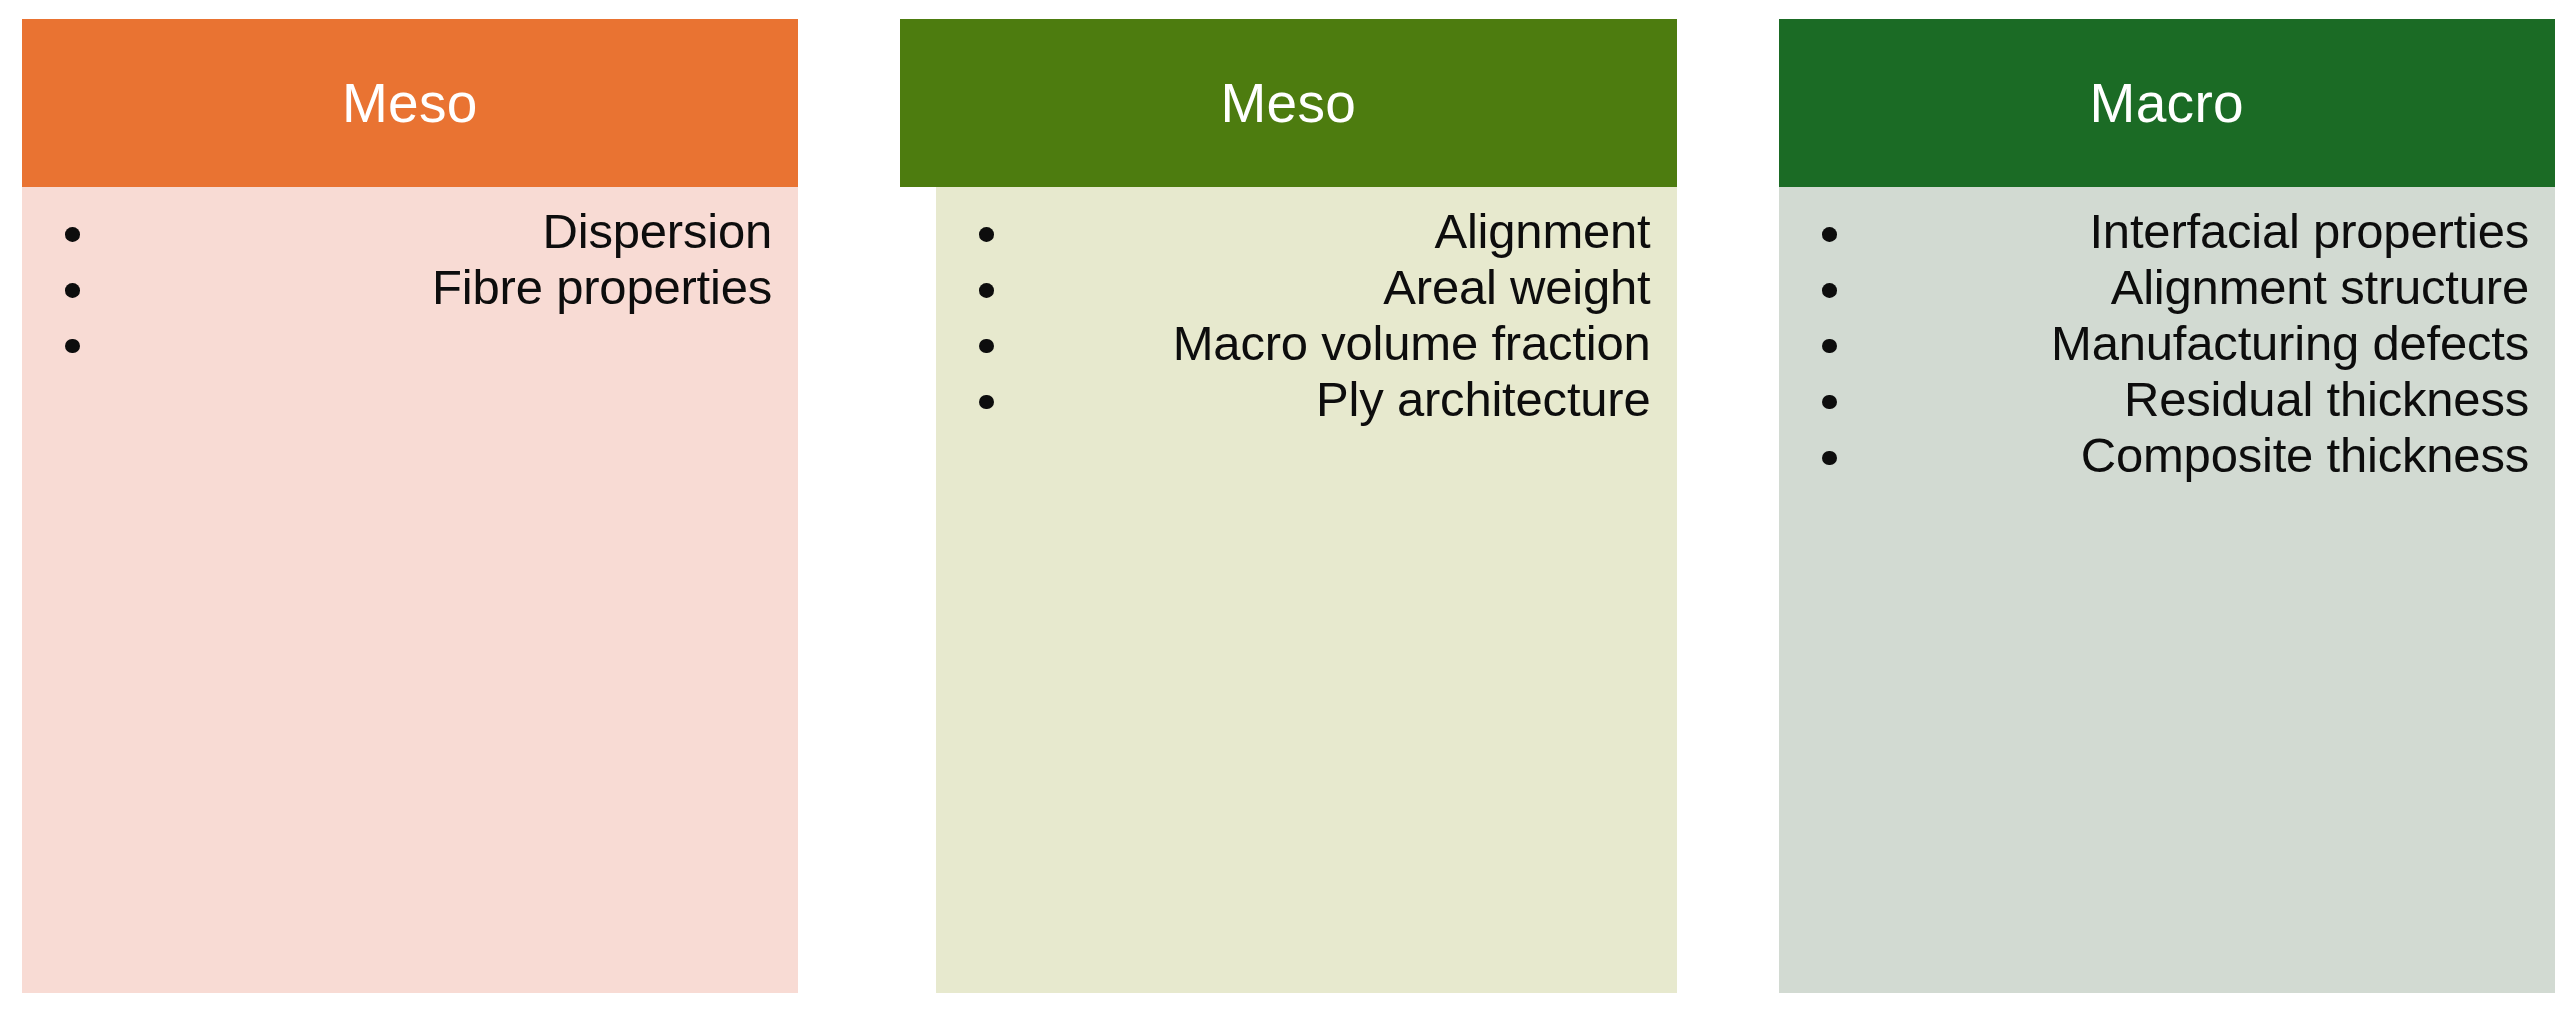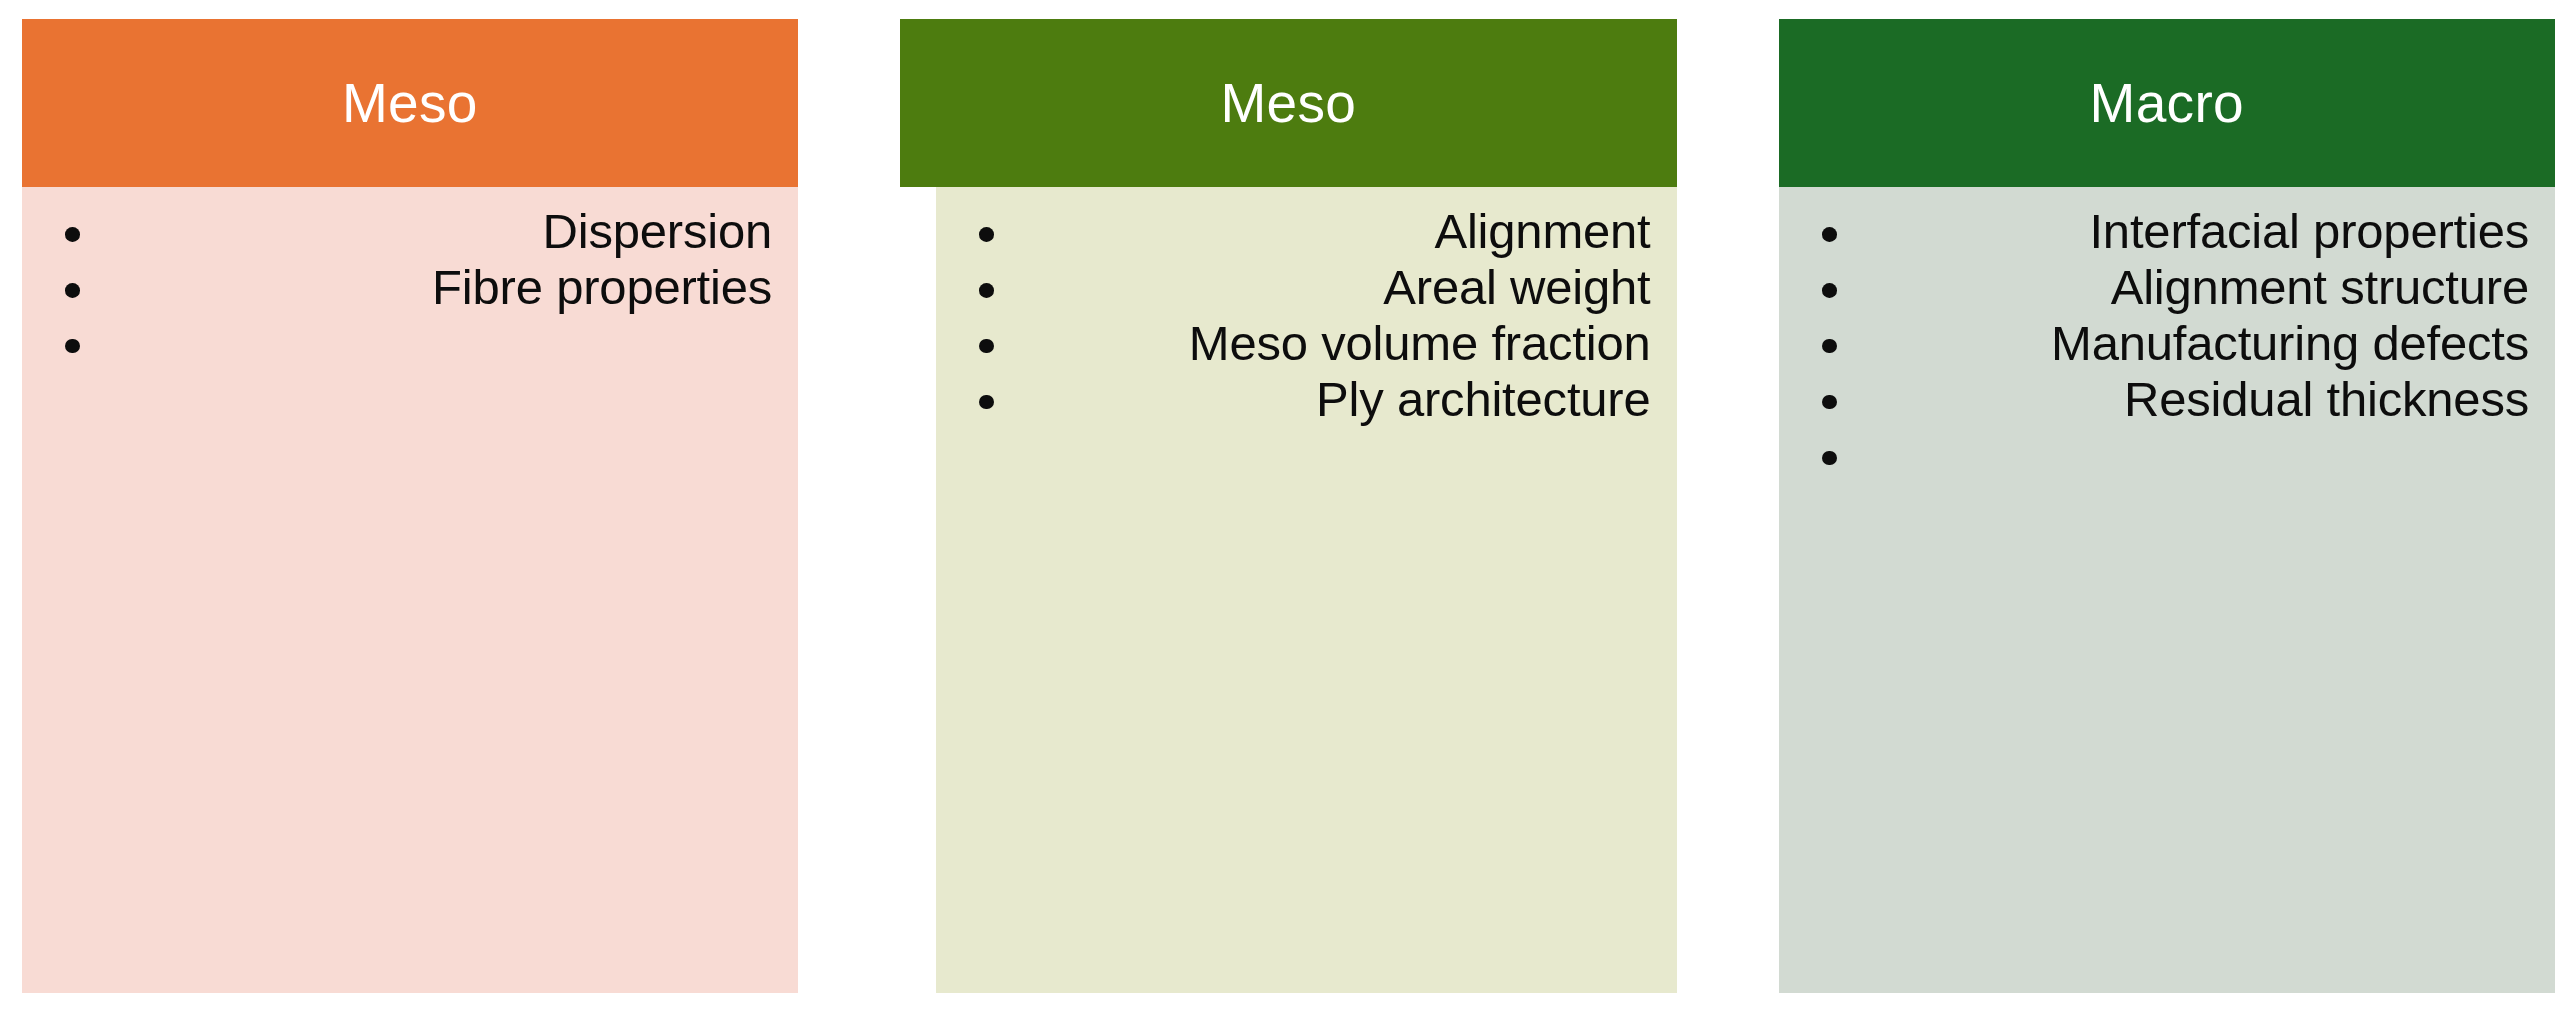--- a/index.html
+++ b/index.html
@@ -138,21 +138,21 @@
         <li class="feature-item">
           <span class="bullet-icon"></span>
           <span>Alignment</span>
         </li>
         <li class="feature-item">
           <span class="bullet-icon"></span>
           <span>Areal weight</span>
         </li>
         <li class="feature-item">
           <span class="bullet-icon"></span>
-          <span>Meso volume fraction</span>
+          <span>Macro volume fraction</span>
         </li>
         <li class="feature-item">
           <span class="bullet-icon"></span>
           <span>Ply architecture</span>
         </li>
       </ul>
     </div>
   </div>
 
   <div class="scale-column col-macro">
@@ -172,19 +172,20 @@
         <li class="feature-item">
           <span class="bullet-icon"></span>
           <span>Manufacturing defects</span>
         </li>
         <li class="feature-item">
           <span class="bullet-icon"></span>
           <span>Residual thickness</span>
         </li>
         <li class="feature-item">
           <span class="bullet-icon"></span>
+          <span>Composite thickness</span>
         </li>
       </ul>
     </div>
   </div>
 
 </div>
 
 
 </body></html>

